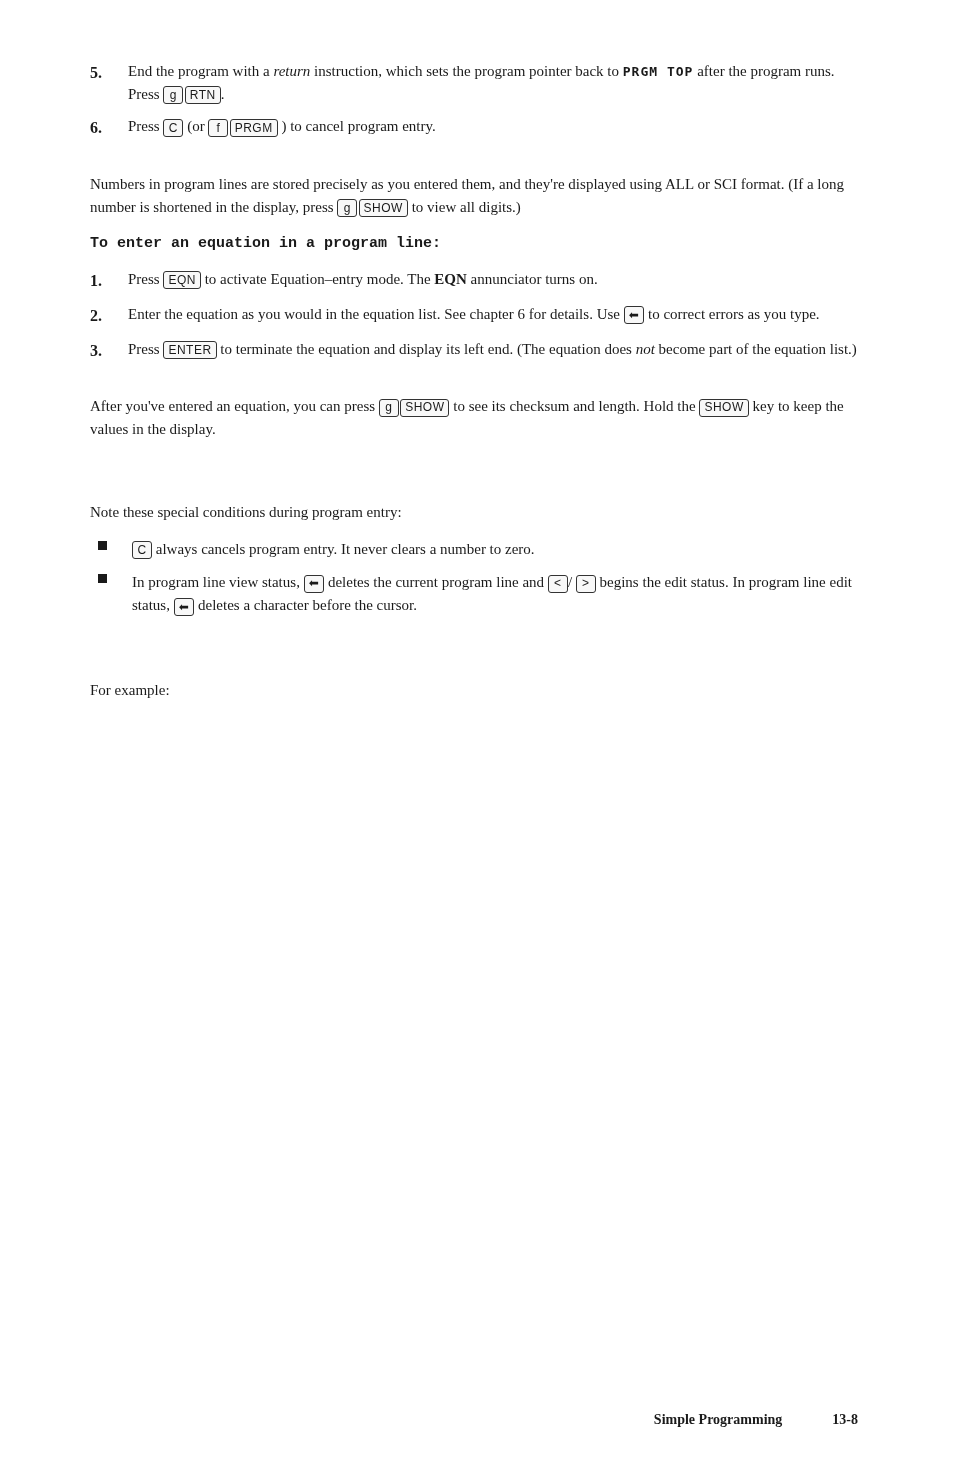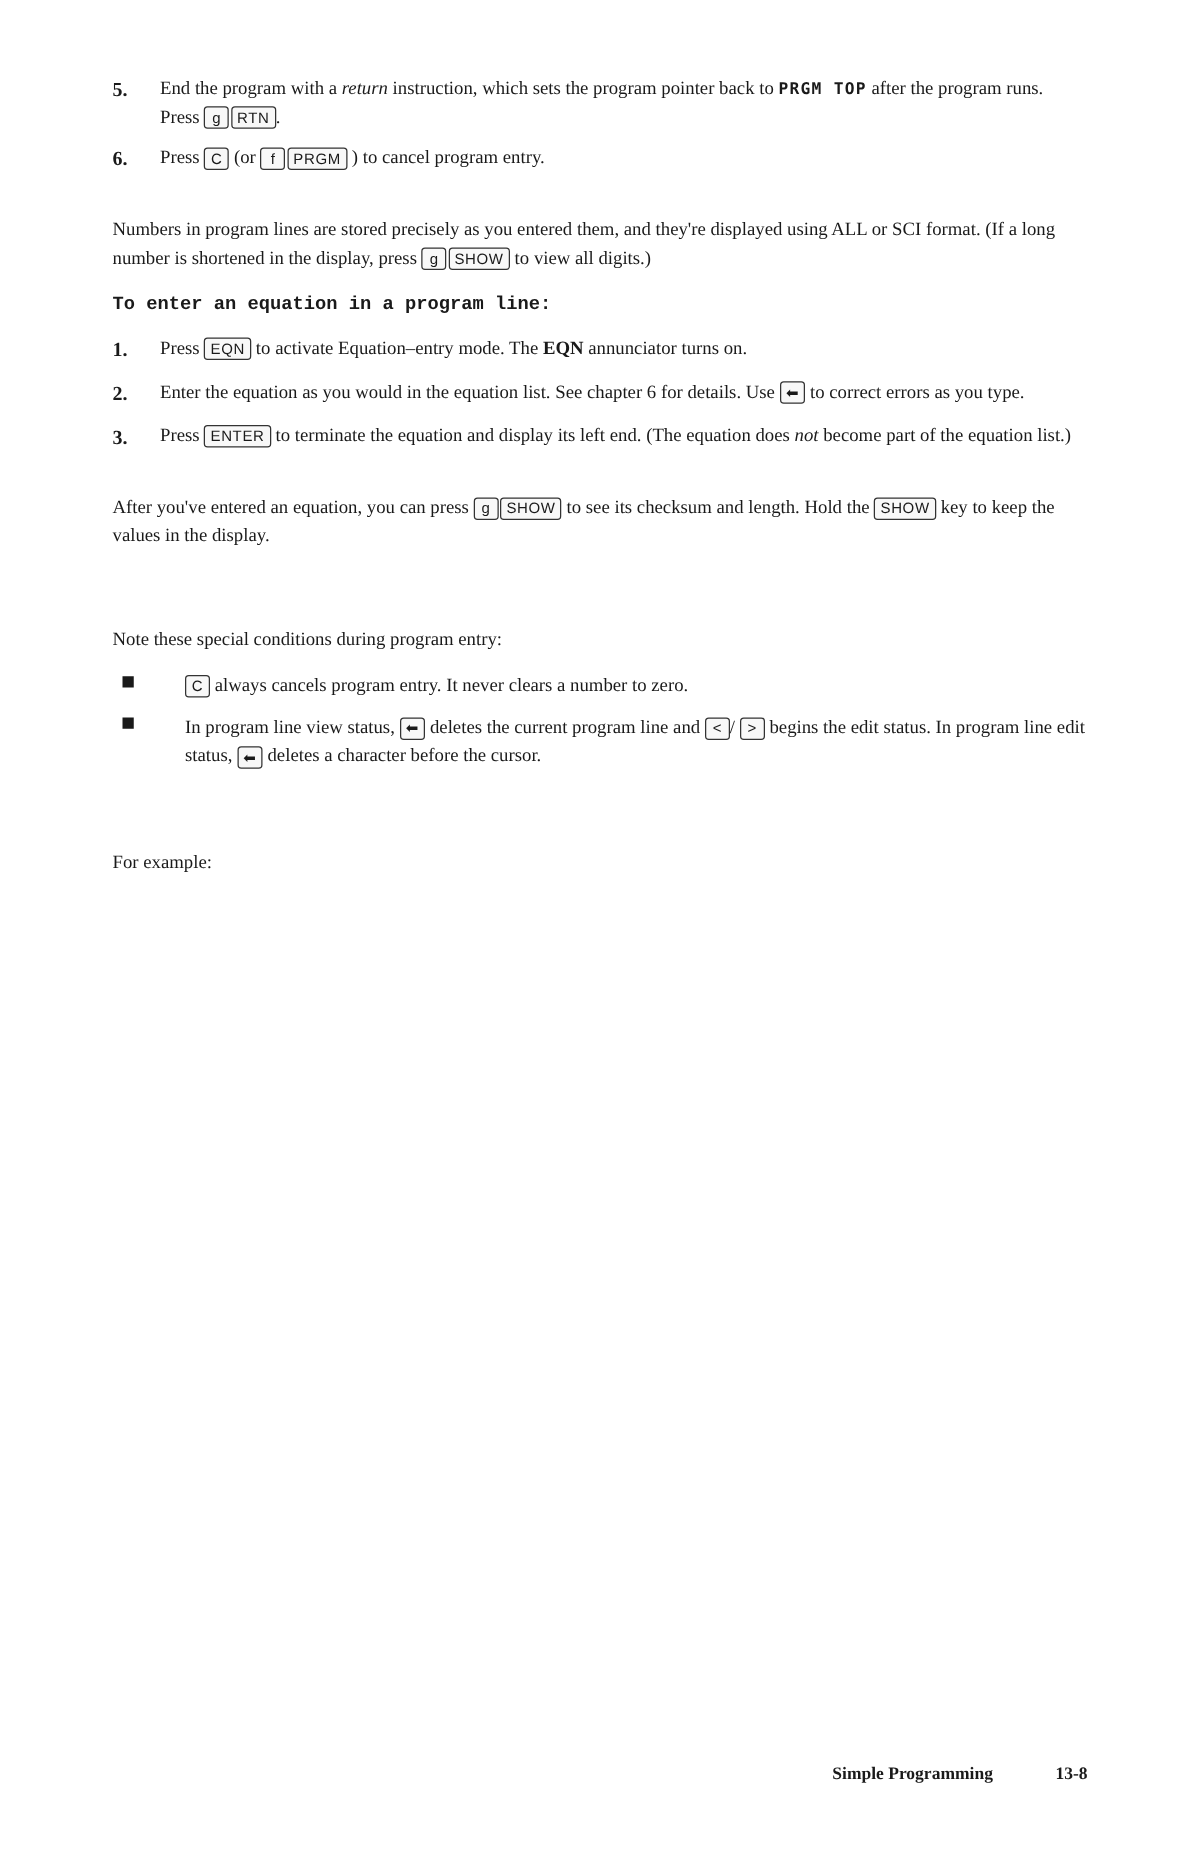--- a/index.html
+++ b/index.html
@@ -74,21 +74,20 @@
 
     
     .bullet-list {
       margin-left: 0;
       margin-bottom: 16px;
     }
     .bullet-item {
       display: flex;
       align-items: flex-start;
       margin-bottom: 10px;
-      gap: 16px;
     }
     .bullet-square {
       min-width: 24px;
       margin-right: 18px;
       margin-top: 3px;
       display: flex;
       align-items: center;
       justify-content: center;
     }
     .bullet-square::before {
@@ -234,16 +233,16 @@
 
   <br>
 
 
   <br>
 
   <p>For example:</p>
 
 </div>
 
-<div class="footer" style="position:absolute; bottom:50px; right:84px; display:flex; align-items:flex-start; gap:20px;">
+<div class="footer" style="position:absolute; bottom:50px; right:96px; display:flex; align-items:flex-start; gap:20px;">
   <span class="footer-text">Simple Programming</span>
   <span class="footer-page">13-8</span>
 </div>
 
 </body></html>

